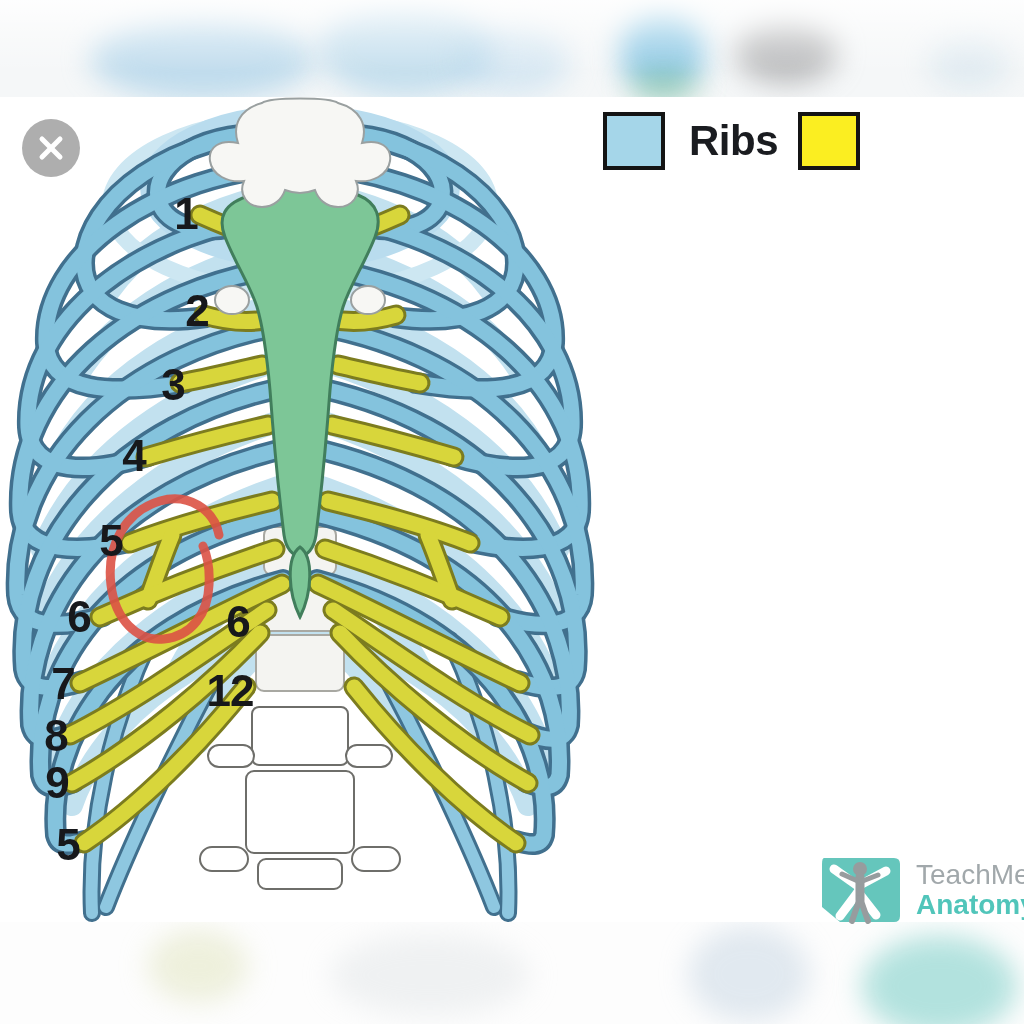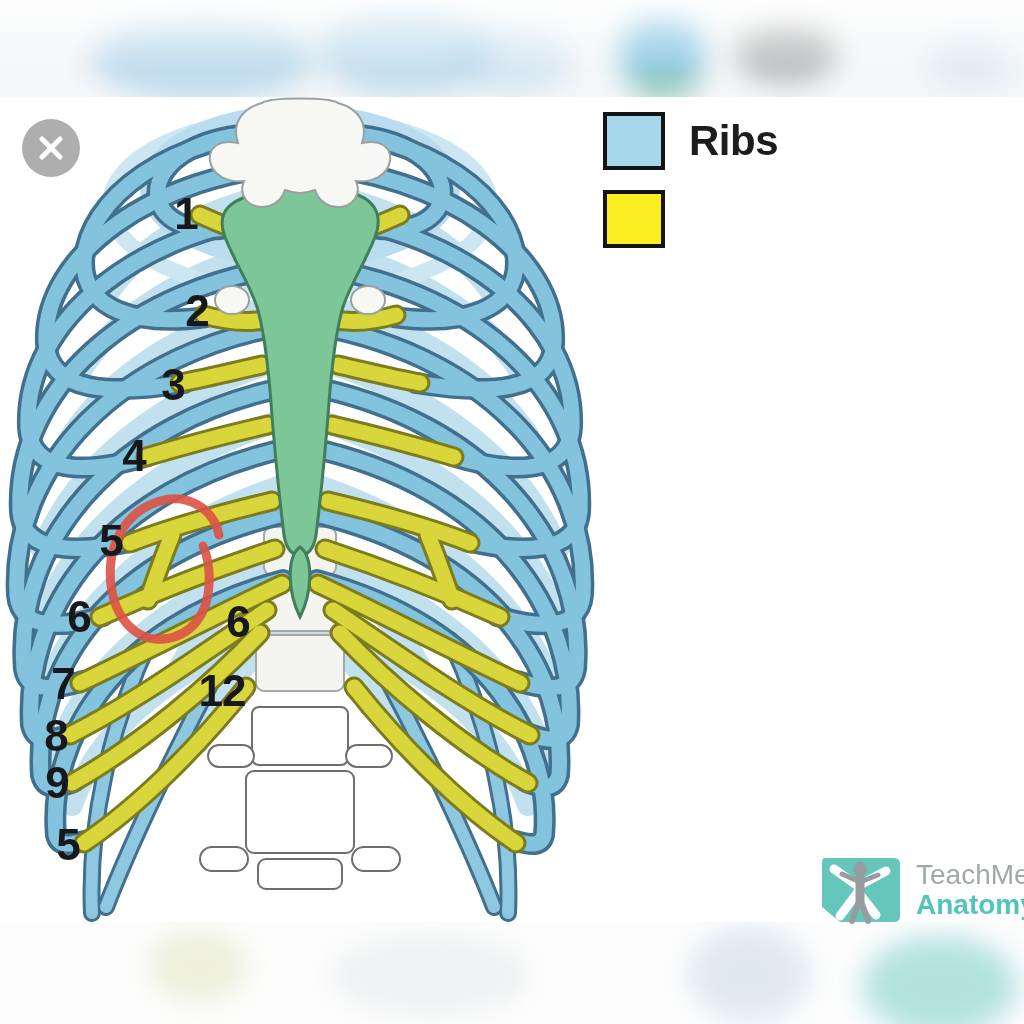--- a/index.html
+++ b/index.html
@@ -25,24 +25,24 @@
   .close-btn svg{display:block;}
 
   
   .rib-num{position:absolute;transform:translate(-50%,-50%);font-size:44px;font-weight:700;
      color:#17181b;letter-spacing:-1px;}
   .rl1{left:186px;top:214px;}  .rl2{left:197px;top:311px;}
   .rl3{left:173px;top:385px;}  .rl4{left:134px;top:456px;}
   .rl5{left:111px;top:541px;}  .rl6{left:79px;top:617px;}
   .rl7{left:63px;top:684px;}   .rl8{left:56px;top:736px;}
   .rl9{left:57px;top:783px;}   .rl10{left:68px;top:845px;}
-  .rl11{left:238px;top:622px;} .rl12{left:222px;top:691px;}
-
-  
-  .legend{position:absolute;left:603px;top:112px;display:flex;flex-direction:column;gap:20px;}
+  .rl11{left:238px;top:622px;} .rl12{left:230px;top:691px;}
+
+  
+  .legend{position:absolute;left:603px;top:112px;display:flex;flex-direction:row;gap:20px;}
   .legend-row{display:flex;align-items:center;gap:24px;}
   .swatch{width:62px;height:58px;border:4px solid #141414;box-sizing:border-box;flex:0 0 auto;}
   .legend-label{font-size:42px;font-weight:700;color:#1a1c20;letter-spacing:-.5px;white-space:nowrap;}
 
   
   .logo{position:absolute;left:810px;top:856px;display:flex;align-items:flex-start;gap:14px;opacity:.92;}
   .logo-text{display:flex;flex-direction:column;line-height:30px;font-size:28px;padding-top:4px;}
   .logo-line1{color:#9aa1a4;font-weight:400;}
   .logo-line2{color:#43c1b5;font-weight:700;}
 </style>

